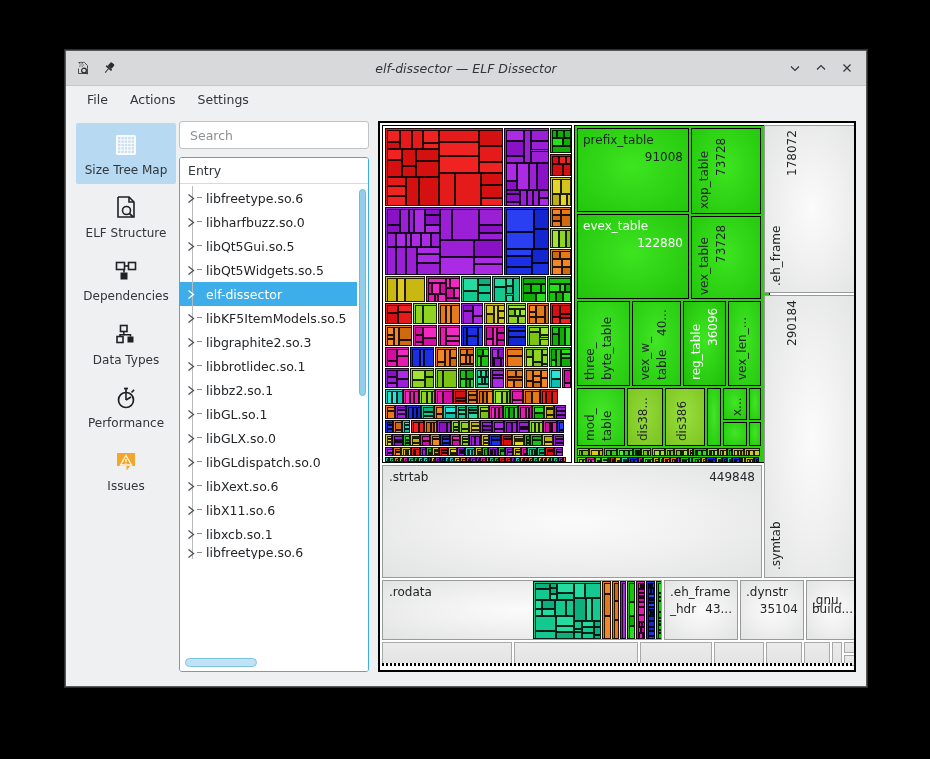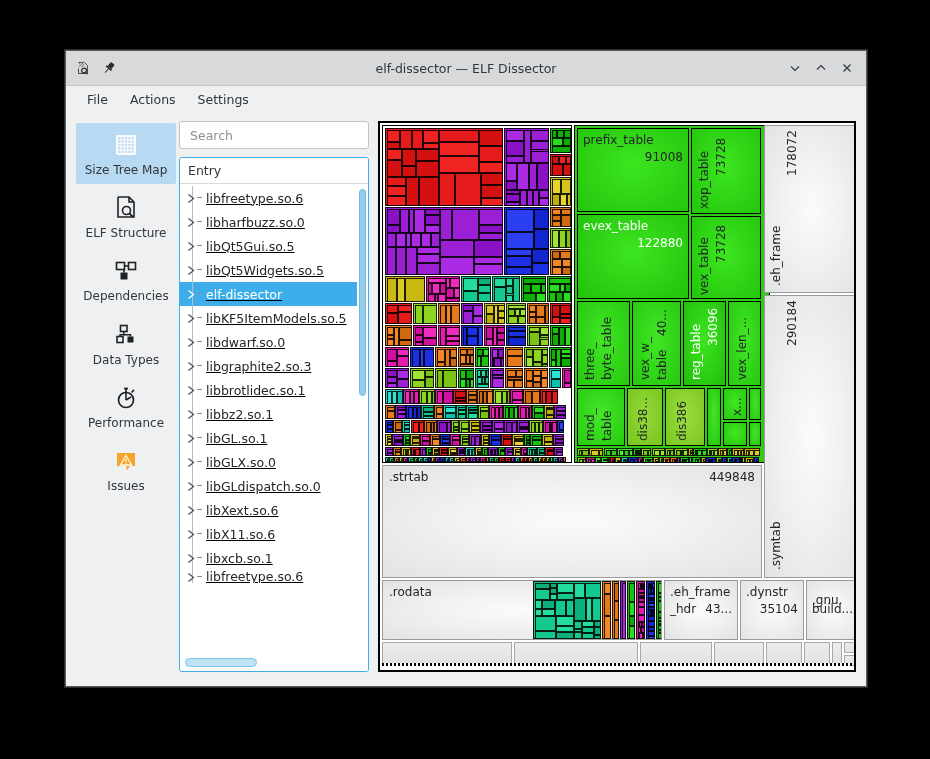--- a/index.html
+++ b/index.html
@@ -11,21 +11,21 @@
   
   #window{
     position:absolute;left:65px;top:50px;width:800px;height:635px;
     background:#eff0f1;border:1px solid #5a5a5a;
     box-shadow:0 0 0 1px #2b2b2b;
     display:flex;flex-direction:column;
   }
   .titlebar{
     height:34px;flex:0 0 34px;background:#d8d9da;
     border-bottom:1px solid #c6c7c8;
-    display:flex;align-items:center;position:relative;
+    display:flex;align-items:center;position:relative;font-style:italic;
   }
   .tb-left{display:flex;align-items:center;gap:10px;padding-left:9px;}
   .tb-icon{width:16px;height:16px;display:block;}
   .tb-title{
     position:absolute;left:0;right:0;text-align:center;
     font-size:12.5px;color:#31363b;pointer-events:none;
   }
   .tb-right{margin-left:auto;display:flex;align-items:center;gap:0;padding-right:6px;}
   .tb-btn{width:26px;height:26px;display:flex;align-items:center;justify-content:center;color:#31363b;}
   .tb-btn svg{display:block;}
@@ -67,21 +67,21 @@
   .search-box input::placeholder{color:#8c9094;}
   .tree-wrap{
     margin-top:8px;flex:1;border:1px solid #3daee9;border-radius:3px;background:#fff;
     display:flex;flex-direction:column;min-height:0;overflow:hidden;
   }
   .tree-header{
     height:25px;flex:0 0 25px;border-bottom:1px solid #d8d9da;
     display:flex;align-items:center;padding-left:8px;font-size:12.5px;color:#31363b;
     background:#fff;
   }
-  .tree-body{flex:1;position:relative;overflow:hidden;display:flex;min-height:0;text-decoration:underline;}
+  .tree-body{flex:1;position:relative;overflow:hidden;display:flex;min-height:0;}
   .tree-list{flex:1;padding-top:2px;position:relative;}
   .tree-row{
     height:24px;display:flex;align-items:center;padding-left:7px;position:relative;
     font-size:12.5px;color:#232629;box-sizing:border-box;
   }
   .tree-row .branch{
     width:16px;flex:0 0 16px;position:relative;height:24px;
   }
   .tree-row .branch:before{ 
     content:"";position:absolute;left:5px;top:0;bottom:0;width:1px;background:#b9bcbe;
@@ -364,28 +364,20 @@
                     </svg></span>
                 </span>
                 <span class="lbl">libKF5ItemModels.so.5</span>
               </div>
               <div class="tree-row">
                 <span class="branch">
                   <span class="chev"><svg width="9" height="11" viewBox="0 0 9 11">
                       <polyline points="1.5,1.5 6.5,5.5 1.5,9.5" fill="none" stroke="#4d5256" stroke-width="1.3"></polyline>
                     </svg></span>
                 </span>
-                <span class="lbl">libdwarf.so.0</span>
-              </div>
-              <div class="tree-row">
-                <span class="branch">
-                  <span class="chev"><svg width="9" height="11" viewBox="0 0 9 11">
-                      <polyline points="1.5,1.5 6.5,5.5 1.5,9.5" fill="none" stroke="#4d5256" stroke-width="1.3"></polyline>
-                    </svg></span>
-                </span>
                 <span class="lbl">libgraphite2.so.3</span>
               </div>
               <div class="tree-row">
                 <span class="branch">
                   <span class="chev"><svg width="9" height="11" viewBox="0 0 9 11">
                       <polyline points="1.5,1.5 6.5,5.5 1.5,9.5" fill="none" stroke="#4d5256" stroke-width="1.3"></polyline>
                     </svg></span>
                 </span>
                 <span class="lbl">libbrotlidec.so.1</span>
               </div>

